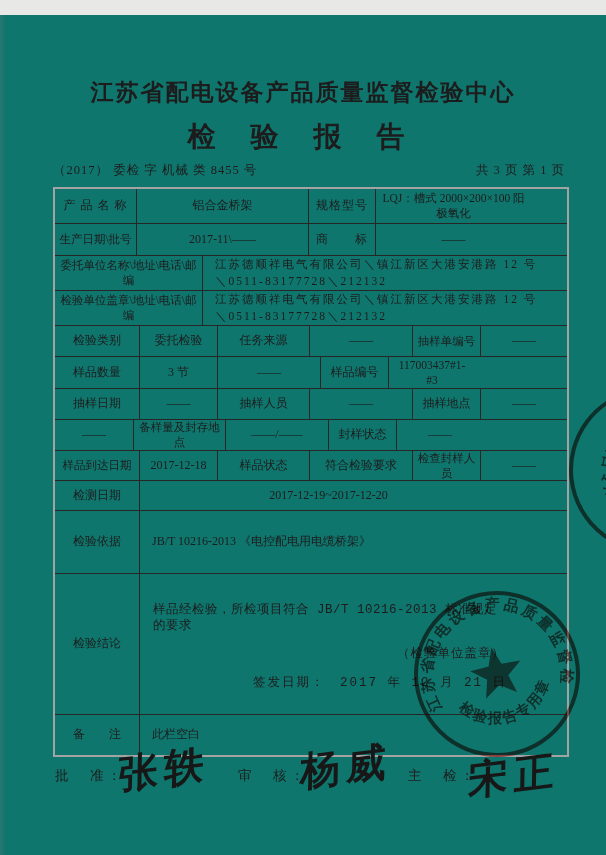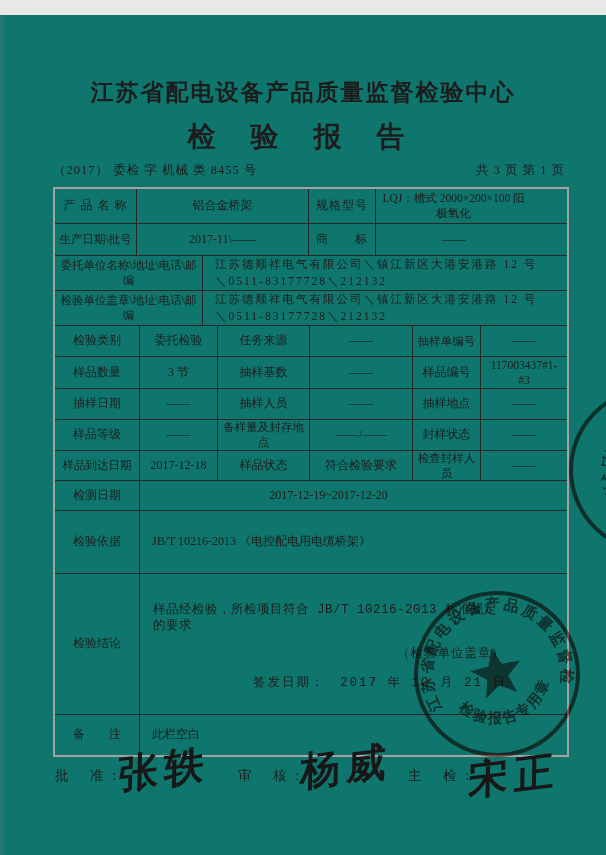--- a/index.html
+++ b/index.html
@@ -122,37 +122,35 @@
       <div class="cell wC2">委托检验</div>
       <div class="cell wC3">任务来源</div>
       <div class="cell wC4">——</div>
       <div class="cell wC5 small">抽样单编号</div>
       <div class="cell wC6">——</div>
     </div>
 
     <div class="row h31">
       <div class="cell wC1">样品数量</div>
       <div class="cell wC2">3 节</div>
-      <div class="cell wC3">抽样基数</div>
       <div class="cell wC4">——</div>
       <div class="cell wC5">样品编号</div>
       <div class="cell wC6 small">117003437#1-#3</div>
     </div>
 
     <div class="row h30">
       <div class="cell wC1">抽样日期</div>
       <div class="cell wC2">——</div>
       <div class="cell wC3">抽样人员</div>
       <div class="cell wC4">——</div>
       <div class="cell wC5">抽样地点</div>
       <div class="cell wC6">——</div>
     </div>
 
     <div class="row h30">
-      <div class="cell wC1">样品等级</div>
       <div class="cell wC2">——</div>
       <div class="cell wC3 small">备样量及封存地点</div>
       <div class="cell wC4">——/——</div>
       <div class="cell wC5">封样状态</div>
       <div class="cell wC6">——</div>
     </div>
 
     <div class="row h29">
       <div class="cell wC1 small">样品到达日期</div>
       <div class="cell wC2">2017-12-18</div>

